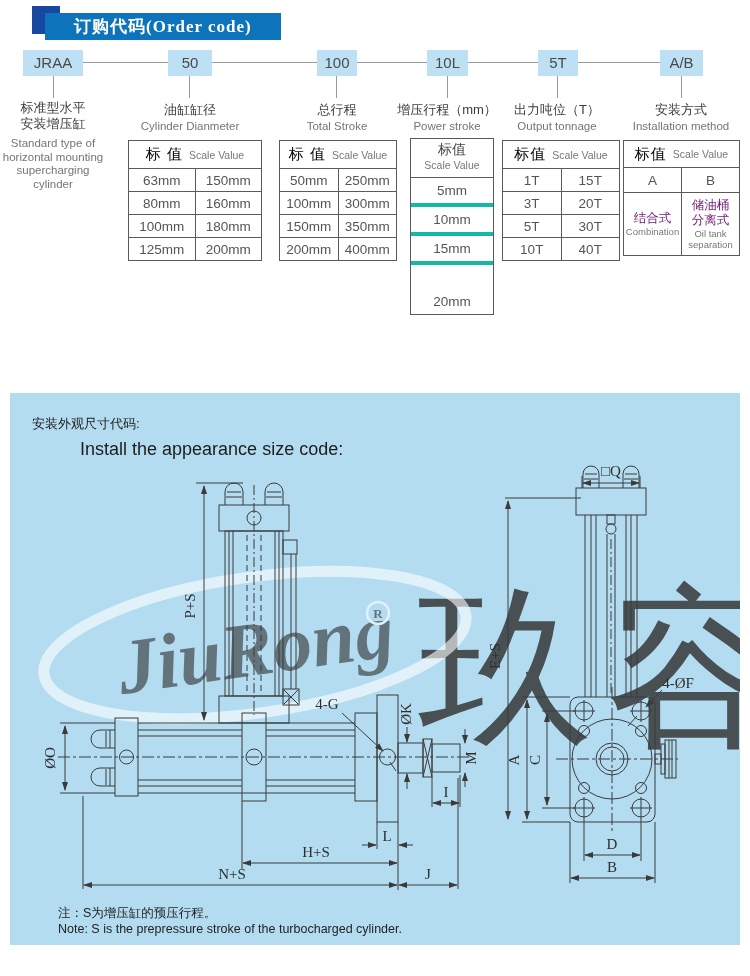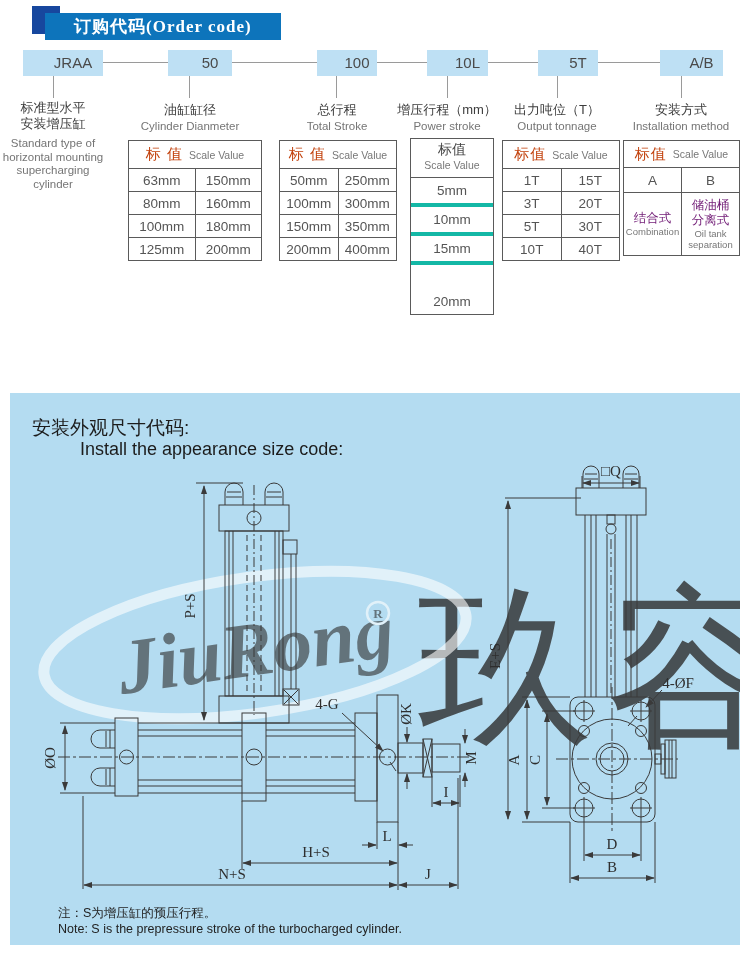--- a/index.html
+++ b/index.html
@@ -7,49 +7,49 @@
         font-family:"Liberation Sans",sans-serif;}
   
   .hdr-block{position:absolute;left:32px;top:6px;width:28px;height:28px;background:#17479e;}
   .hdr-bar{position:absolute;left:45px;top:13px;height:27px;line-height:27px;padding:0 29px;
            background:#0d74bb;color:#fff;font-family:"Liberation Serif",serif;
            font-weight:bold;font-size:17px;letter-spacing:1px;}
   
   .conn-h{position:absolute;left:53px;top:62px;width:628px;height:1px;background:#9a9a9a;}
   .conn-v{position:absolute;top:76px;width:1px;height:22px;background:#9a9a9a;}
   .code-box{position:absolute;top:50px;height:26px;line-height:26px;background:#bee0f4;
-            color:#4a4a4a;font-size:15px;text-align:center;padding-left:20px;}
+            color:#4a4a4a;font-size:15px;text-align:center;}
   .cn-lbl{position:absolute;color:#3d3d3d;font-size:13px;text-align:center;line-height:16px;}
   .en-lbl{position:absolute;color:#757575;font-size:11.5px;text-align:center;line-height:13.5px;}
   
   .vtable{position:absolute;border:1px solid #5a5a5a;background:#fff;color:#555;}
   .vt-head{display:flex;align-items:center;justify-content:center;gap:6px;height:27px;
            border-bottom:1px solid #5a5a5a;}
-  .vt-head .h-cn{font-size:15px;color:#c2410c;letter-spacing:1px;}
+  .vt-head .h-cn{font-size:15px;color:#000000;letter-spacing:1px;}
   .vt-head .h-en{font-size:10.5px;color:#777;}
   .vt-row{display:flex;height:22px;border-bottom:1px solid #5a5a5a;}
   .vt-row:last-child{border-bottom:none;}
   .vt-cell{flex:1;display:flex;align-items:center;justify-content:center;font-size:13.5px;}
   .vt-cell + .vt-cell{border-left:1px solid #5a5a5a;}
   
   .vt-head2{display:block;height:36px;border-bottom:1px solid #5a5a5a;text-align:center;}
   .vt-head2 .h-cn{display:block;font-size:14px;color:#444;margin-top:2px;}
   .vt-head2 .h-en{display:block;font-size:10.5px;color:#777;}
   .vt-row1{display:flex;align-items:center;justify-content:center;height:25px;
            border-bottom:4px solid #14b8a6;font-size:13.5px;}
   .vt-row1:last-child{border-bottom:none;margin-top:24px;}
   
   .ab-desc{height:62px;}
   .ab-desc .vt-cell{flex-direction:column;justify-content:center;}
   .ab-cn{font-size:12.5px;color:#701a75;line-height:15px;text-align:center;}
   .ab-en{font-size:9.5px;color:#777;line-height:11px;text-align:center;}
   
   #panel{position:absolute;left:10px;top:393px;width:730px;height:552px;background:#b4dcf1;overflow:hidden;}
   .panel-title{position:absolute;left:22px;color:#1c1c1c;}
-  .pt-cn{top:22px;font-size:19px;}
+  .pt-cn{top:22px;font-size:13px;}
   .pt-en{top:46px;font-size:18px;margin-left:48px;}
   .note{position:absolute;left:48px;color:#222;font-size:12.5px;}
   svg text{font-family:"Liberation Serif",serif;fill:#2e2e2e;}
   .dim{font-size:15px;}
 </style>
 </head>
 <body>
 
 <div id="page">
 

